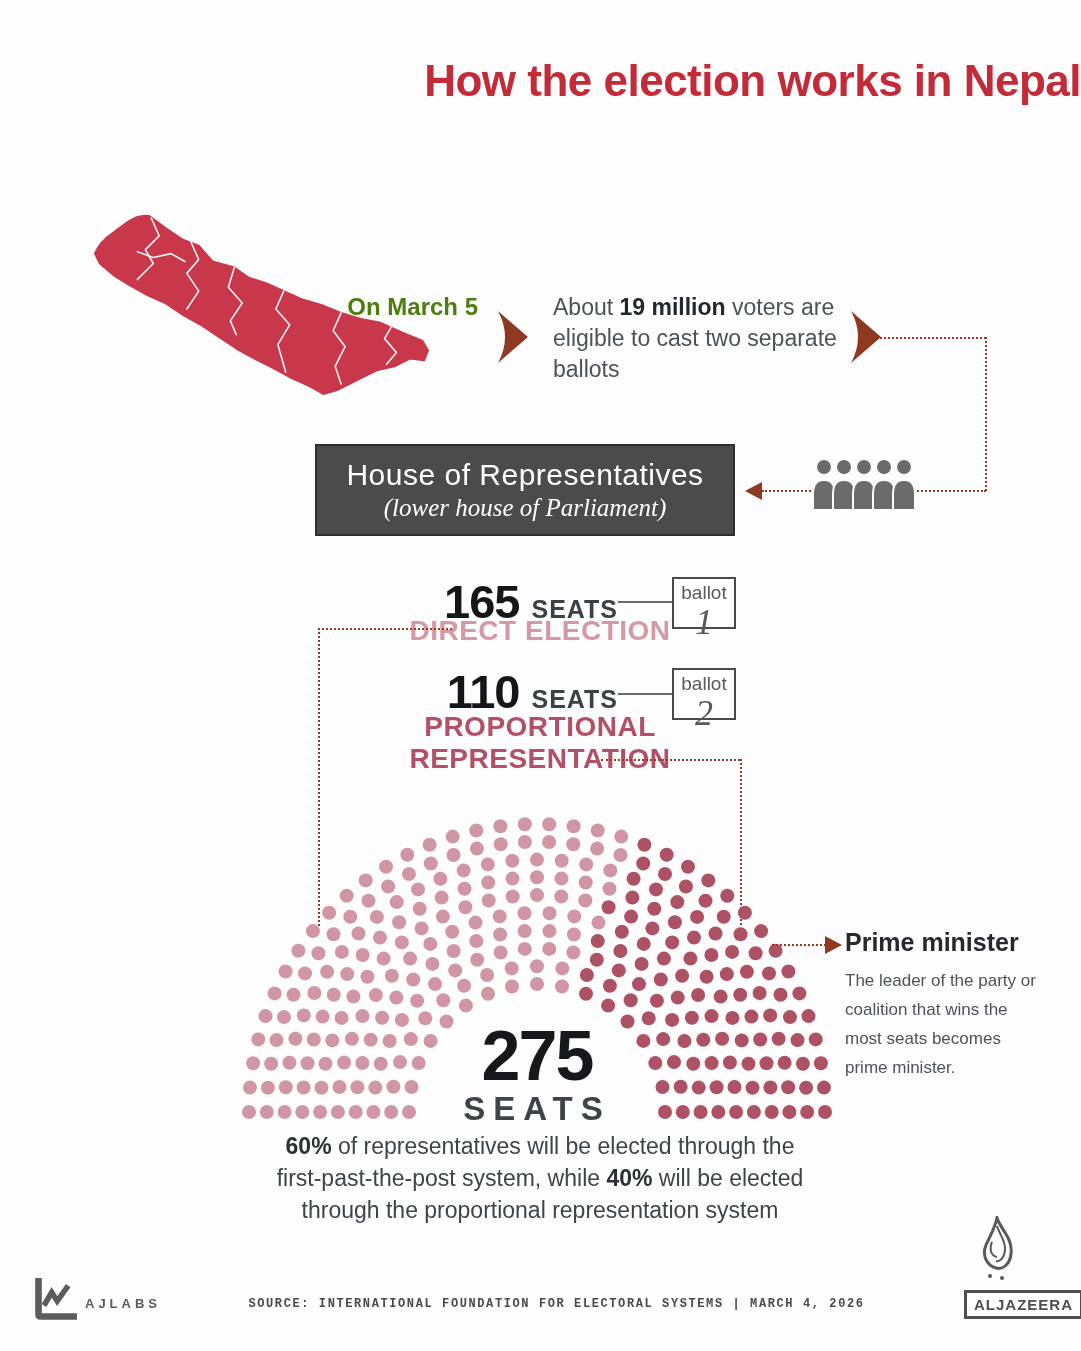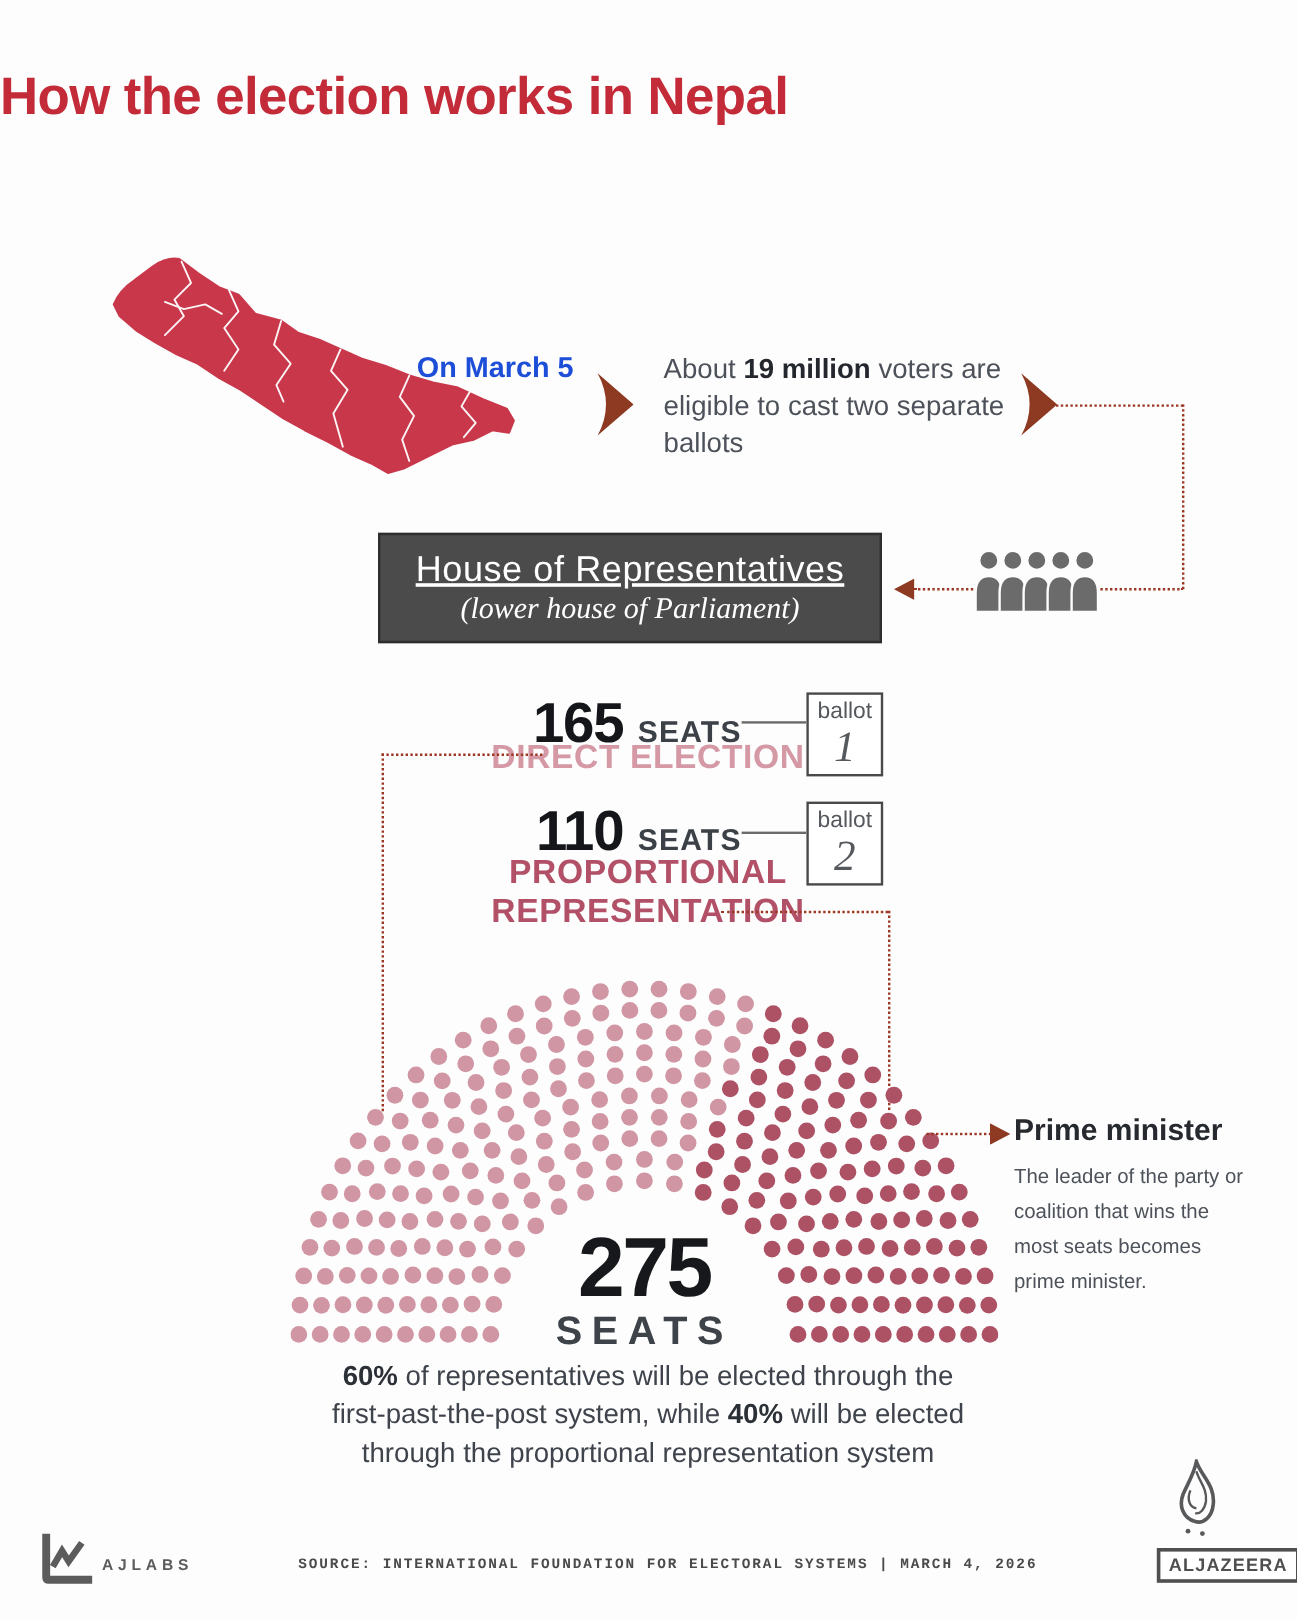--- a/index.html
+++ b/index.html
@@ -4,34 +4,34 @@
 <style>
   :root{
     --title-red:#c32b39; --map-red:#c9374a; --box-gray:#4b4b4b; --arrow-rust:#8e3a22;
     --dotted-line:#9c3723; --direct-pink:#d598a5; --pr-rose:#b25068; --text-dark:#24282e;
     --text-gray:#4d525a; --people-gray:#6b6b6b; --logo-gray:#56575a;
   }
   html,body{margin:0;padding:0;}
   body{width:1081px;height:1351px;background:#fdfdfd;position:relative;overflow:hidden;
        font-family:"Liberation Sans",sans-serif;color:var(--text-dark);}
   .abs{position:absolute;}
-  .title{width:1081px;text-align:left;font-size:44px;font-weight:bold;color:var(--title-red);letter-spacing:-0.5px;}
+  .title{width:1081px;text-align:right;font-size:44px;font-weight:bold;color:var(--title-red);letter-spacing:-0.5px;}
   .subtitle{width:1081px;text-align:center;font-size:23px;line-height:32px;color:#3f4650;}
-  .march5{font-size:24px;font-weight:bold;color:#1d4ed8;text-align:right;}
+  .march5{font-size:24px;font-weight:bold;color:#4d7c0f;text-align:right;}
   .voters{width:292px;font-size:23px;line-height:31px;color:var(--text-gray);}
   .voters b{color:var(--text-dark);}
   .housebox{width:420px;height:92px;background:var(--box-gray);border:2px solid #2e2e2e;
             display:flex;flex-direction:column;justify-content:center;align-items:center;box-sizing:border-box;}
-  .housebox .l1{color:#fff;font-size:30px;letter-spacing:0.5px;text-decoration:underline;}
+  .housebox .l1{color:#fff;font-size:30px;letter-spacing:0.5px;}
   .housebox .l2{color:#fff;font-size:25px;font-style:italic;font-family:"Liberation Serif",serif;margin-top:2px;}
   .seatline{display:flex;align-items:baseline;justify-content:flex-end;gap:12px;width:240px;}
   .bignum{font-size:47px;font-weight:bold;color:#141619;letter-spacing:-1px;}
   .seatsword{font-size:25px;font-weight:600;color:#3c4147;letter-spacing:1px;}
   .conn{height:0;border-top:2px solid #6b6b6b;}
-  .ballotbox{width:64px;height:70px;border:2px solid #4a4a4a;background:#fff;box-sizing:border-box;
+  .ballotbox{width:64px;height:52px;border:2px solid #4a4a4a;background:#fff;box-sizing:border-box;
              display:flex;flex-direction:column;align-items:center;}
   .ballotbox .bw{font-size:19px;color:#55595e;margin-top:3px;}
   .ballotbox .bn{font-size:36px;color:#55595e;font-style:italic;font-family:"Liberation Serif",serif;line-height:36px;}
   .cat1{width:400px;text-align:center;font-size:28px;font-weight:800;color:var(--direct-pink);letter-spacing:0.5px;}
   .cat2{width:400px;text-align:center;font-size:28px;font-weight:800;color:var(--pr-rose);letter-spacing:0.5px;}
   .dotted-h{border-top:2px dotted var(--dotted-line);height:0;}
   .dotted-v{border-left:2px dotted var(--dotted-line);width:0;}
   .total-num{width:240px;text-align:center;font-size:70px;font-weight:bold;color:#16181b;letter-spacing:-2px;}
   .total-lbl{width:240px;text-align:center;font-size:33px;font-weight:bold;color:#3e434a;letter-spacing:8px;}
   .pm-head{font-size:25px;font-weight:bold;color:#26292e;}

